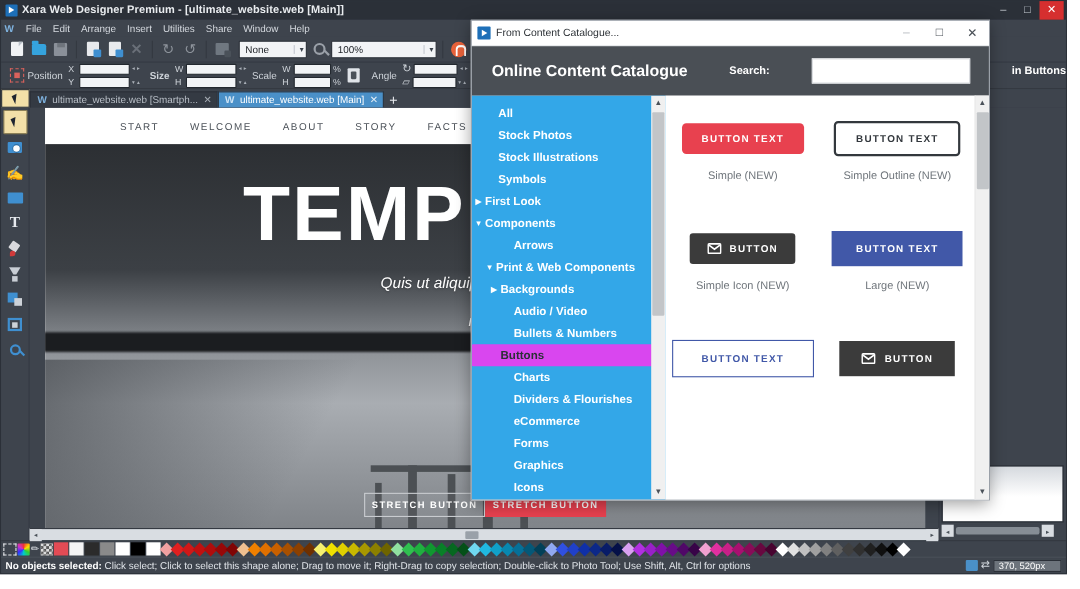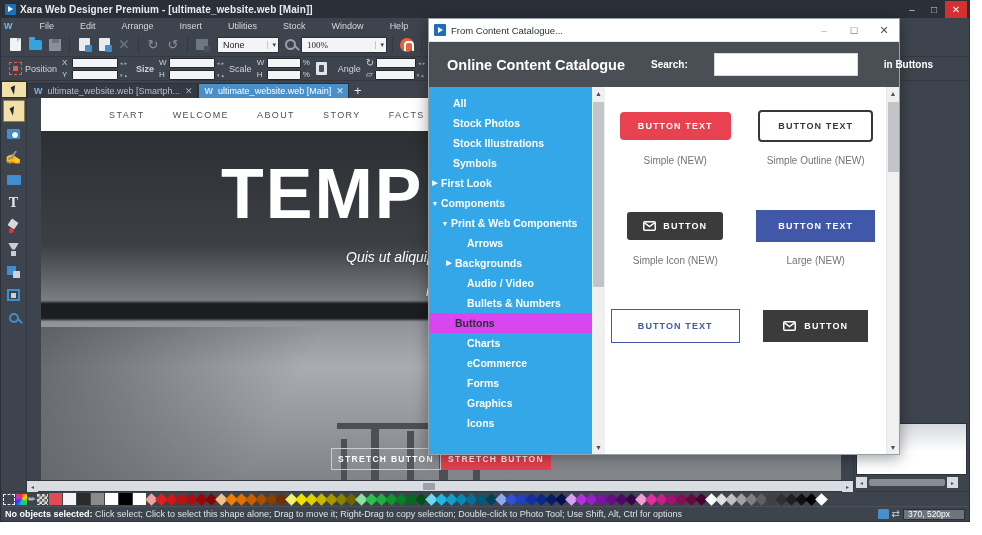--- a/index.html
+++ b/index.html
@@ -55,21 +55,21 @@
     height: 15px; background: #3e444d;
     display: flex; align-items: center;
     padding-left: 3px; flex: none;
   }
   .menu-w {
     color: #7fb3e0; font-size: 9px; font-weight: bold;
     margin-right: 6px;
   }
   .menu-item {
     color: #d4d8de; font-size: 9px;
-    padding: 0 5px; white-space: nowrap; margin-left: 16px;
+    padding: 0 5px; white-space: nowrap;
   }
 
   
   .toolbar {
     background: #3e444d; display: flex; align-items: center;
     flex: none; border-bottom: 1px solid #343941;
   }
   #toolbar-1 { height: 24px; padding-left: 5px; gap: 2px; }
   #toolbar-2 { height: 24px; padding-left: 5px; gap: 1px; }
 
@@ -493,21 +493,21 @@
   #dlg-win-btns { margin-left: auto; display: flex; }
   .dlg-wb {
     width: 30px; height: 23px; display: flex;
     align-items: center; justify-content: center;
     color: #4b5158; font-size: 11px;
   }
   .dlg-wb.dim { color: #b4b9bf; }
 
   #dlg-header {
     height: 45px; background: #4a4f55; flex: none;
-    display: flex; align-items: center; padding-left: 18px; gap: 26px;
+    display: flex; align-items: center; padding-left: 18px; gap: 38px;
   }
   #dlg-heading {
     color: #ffffff; font-size: 14.5px; font-weight: bold;
     white-space: nowrap;
   }
   #search-label { color: #ffffff; font-size: 10px; font-weight: bold; }
   #search-input {
     width: 145px; height: 23px; background: #ffffff;
     border: 1px solid #d7dade; font-size: 10px;
     padding: 0 5px; color: #2c3136;
@@ -641,21 +641,21 @@
     </div>
   </div>
 
   <div id="menu-bar">
     <span class="menu-w">W</span>
     <span class="menu-item">File</span>
     <span class="menu-item">Edit</span>
     <span class="menu-item">Arrange</span>
     <span class="menu-item">Insert</span>
     <span class="menu-item">Utilities</span>
-    <span class="menu-item">Stock</span>
+    <span class="menu-item">Share</span>
     <span class="menu-item">Window</span>
     <span class="menu-item">Help</span>
   </div>
 
   <div class="toolbar" id="toolbar-1">
     <div class="tool-ico">
         <div class="ico-page"></div>
       </div>
     <div class="tool-ico">
         <div class="ico-folder"></div>
@@ -684,21 +684,21 @@
     <div class="tool-ico">
         <div class="ico-dup"></div>
       </div>
     <div class="tb-select" style="width:62px;margin-left:4px;">
       <span class="lbl">None</span>
       <span class="car">▾</span>
     </div>
     <div class="tool-ico">
         <div class="ico-magnifier"></div>
       </div>
-    <div class="tb-select" style="width:86px;font-family:Liberation Serif, serif;">
+    <div class="tb-select" style="width:96px;">
       <span class="lbl">100%</span>
       <span class="car">▾</span>
     </div>
     <div class="tb-sep"></div>
     <div class="tool-ico">
         <div class="ico-magnet"></div>
       </div>
     <div class="tb-sep"></div>
     <div class="tool-ico">
         <div class="ico-eye"></div>
@@ -1053,47 +1053,51 @@
             <span>Symbols</span>
           </div>
           <div class="tree-item lvl0i">
             <span class="caret">▶</span>
             <span>First Look</span>
           </div>
           <div class="tree-item lvl0i">
             <span class="caret">▼</span>
             <span>Components</span>
           </div>
+          <div class="tree-item lvl2">
+            <span class="caret"></span>
+            <span>Arrows</span>
+          </div>
           <div class="tree-item lvl1">
             <span class="caret">▼</span>
             <span>Print &amp; Web Components</span>
           </div>
-          <div class="tree-item lvl2">
-            <span class="caret"></span>
-            <span>Arrows</span>
-          </div>
           <div class="tree-item lvl2i">
             <span class="caret">▶</span>
             <span>Backgrounds</span>
           </div>
           <div class="tree-item lvl2">
             <span class="caret"></span>
             <span>Audio / Video</span>
           </div>
           <div class="tree-item lvl2">
             <span class="caret"></span>
             <span>Bullets &amp; Numbers</span>
           </div>
           <div class="tree-item lvl2i selected">
             <span class="caret"></span>
             <span>Buttons</span>
           </div>
           <div class="tree-item lvl2">
             <span class="caret"></span>
             <span>Charts</span>
+          </div>
+          <div class="tree-item lvl2">
+            <span class="caret"></span>
+            <span>Dividers &amp; Flourishes</span>
           </div>
           <div class="tree-item lvl2">
             <span class="caret"></span>
             <span>eCommerce</span>
           </div>
           <div class="tree-item lvl2">
             <span class="caret"></span>
             <span>Forms</span>
           </div>
           <div class="tree-item lvl2">

